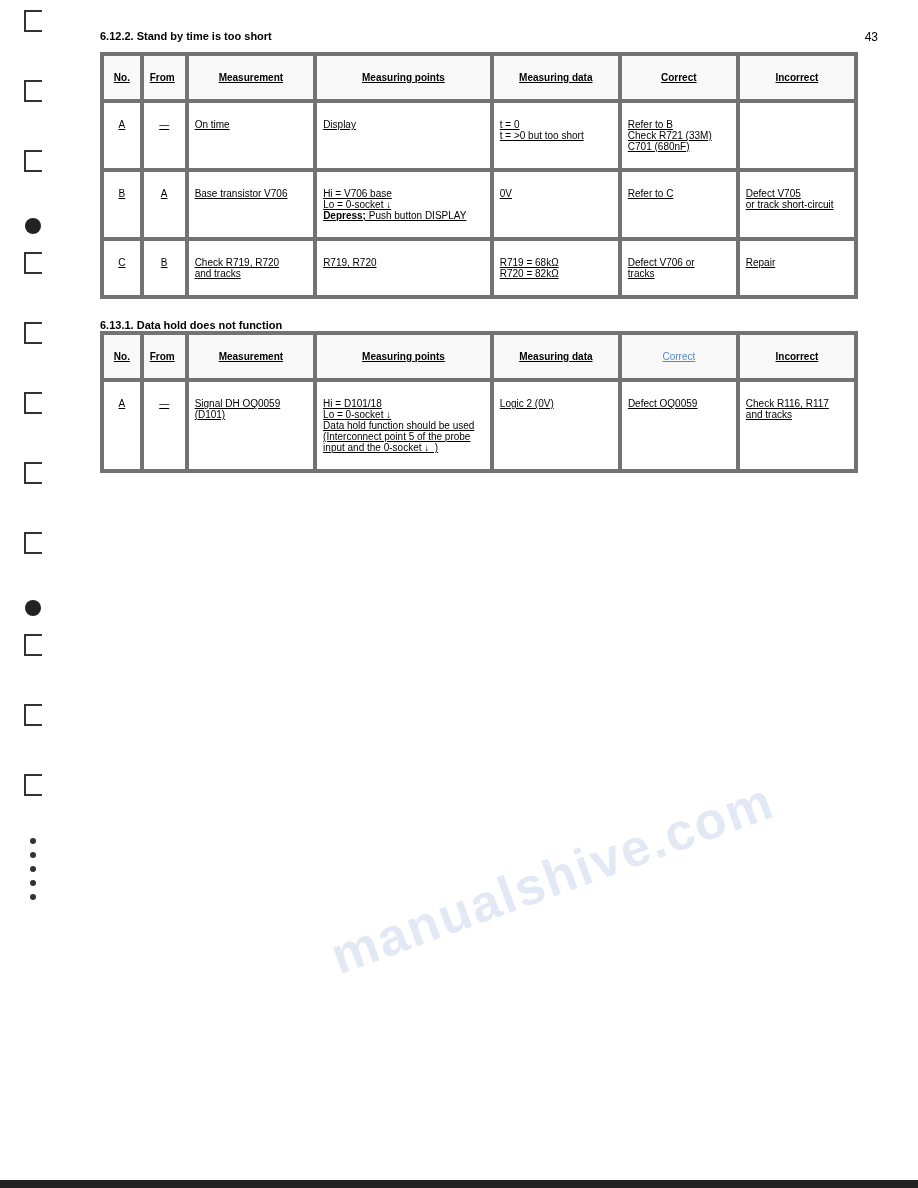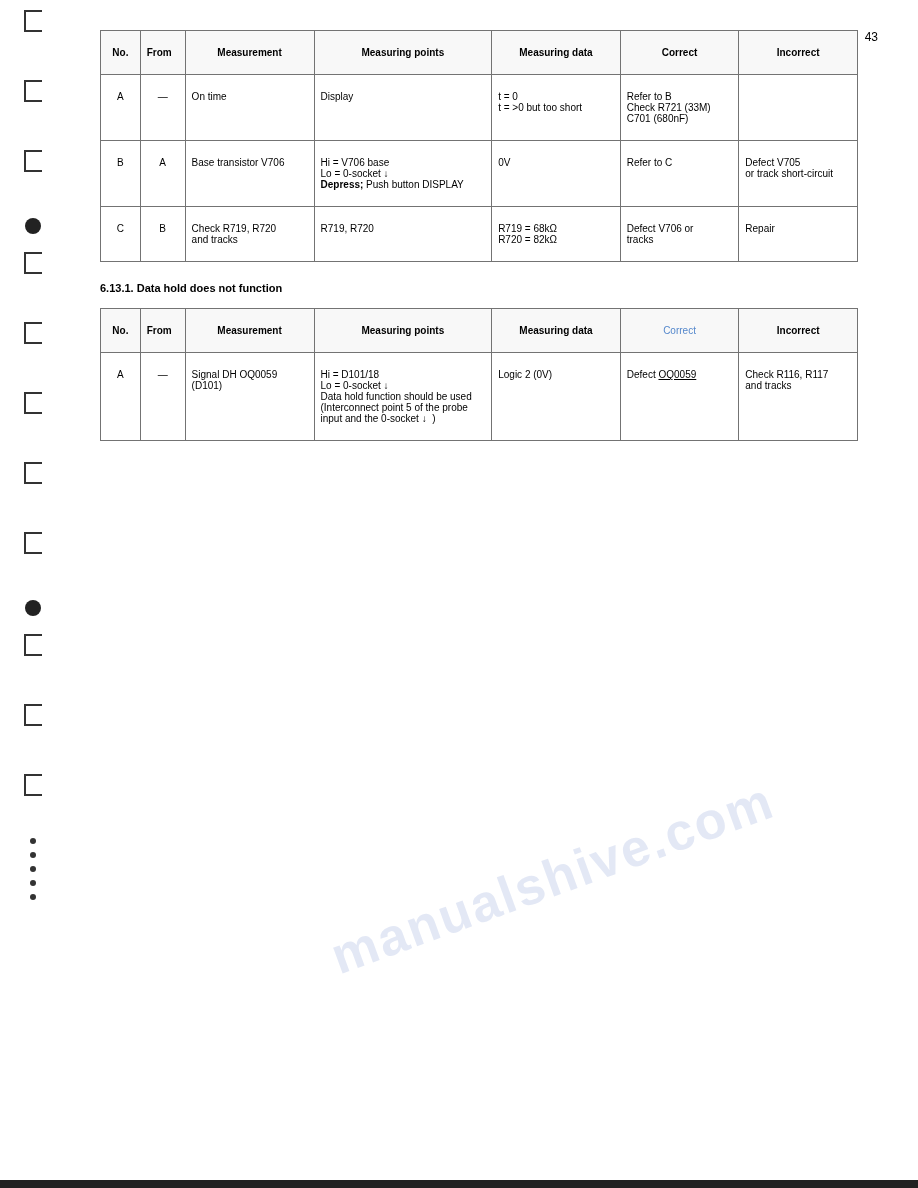--- a/index.html
+++ b/index.html
@@ -79,35 +79,36 @@
     .section-header {
       text-align: center;
       font-size: 13px;
       font-weight: bold;
       margin: 20px 0 15px 0;
     }
 
     .sub-section-title {
       font-size: 11px;
       font-weight: bold;
-      margin-bottom: 14px;
+      margin-bottom: 0;
     }
 
     table {
       width: 100%;
       border-collapse: collapse;
       margin-bottom: 20px;
       font-size: 10px;
     }
 
     table th, table td {
-      border: 1px solid #737373;
+      border: 4px solid #737373;
       padding: 16px 6px;
       vertical-align: top;
       text-align: left;
+      text-decoration: underline;
     }
 
     table th {
       background: #f8f8f8;
       font-weight: bold;
       text-align: center;
     }
 
     .col-no { width: 40px; text-align: center; }
     .col-from { width: 45px; text-align: left; }
@@ -179,20 +180,21 @@
     <div class="bracket-mark"></div>
     <div class="bracket-mark"></div>
     <div class="bracket-mark"></div>
     <div class="dot-mark-small"></div>
     <div class="dot-mark-small"></div>
     <div class="dot-mark-small"></div>
     <div class="dot-mark-small"></div>
     <div class="dot-mark-small"></div>
   </div>
 
+  <div class="section-title">6.12.2.   Stand by time is too short</div>
 
   <table>
     <thead>
       <tr>
         <th class="col-no">No.</th>
         <th class="col-from">From</th>
         <th class="col-measurement">Measurement</th>
         <th class="col-measuring-points">Measuring points</th>
         <th class="col-measuring-data">Measuring data</th>
         <th class="col-correct">Correct</th>

